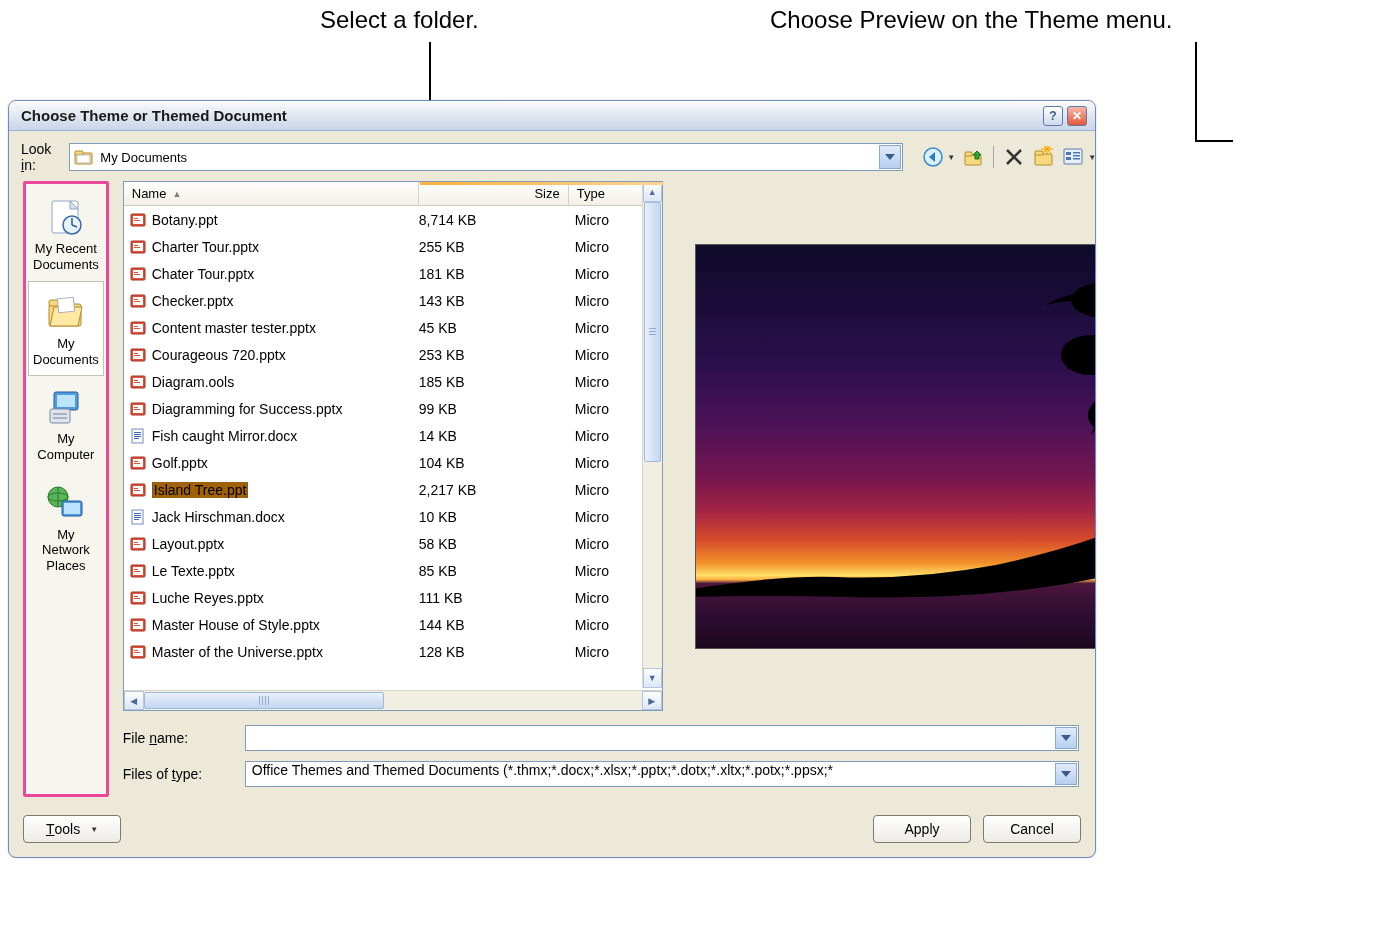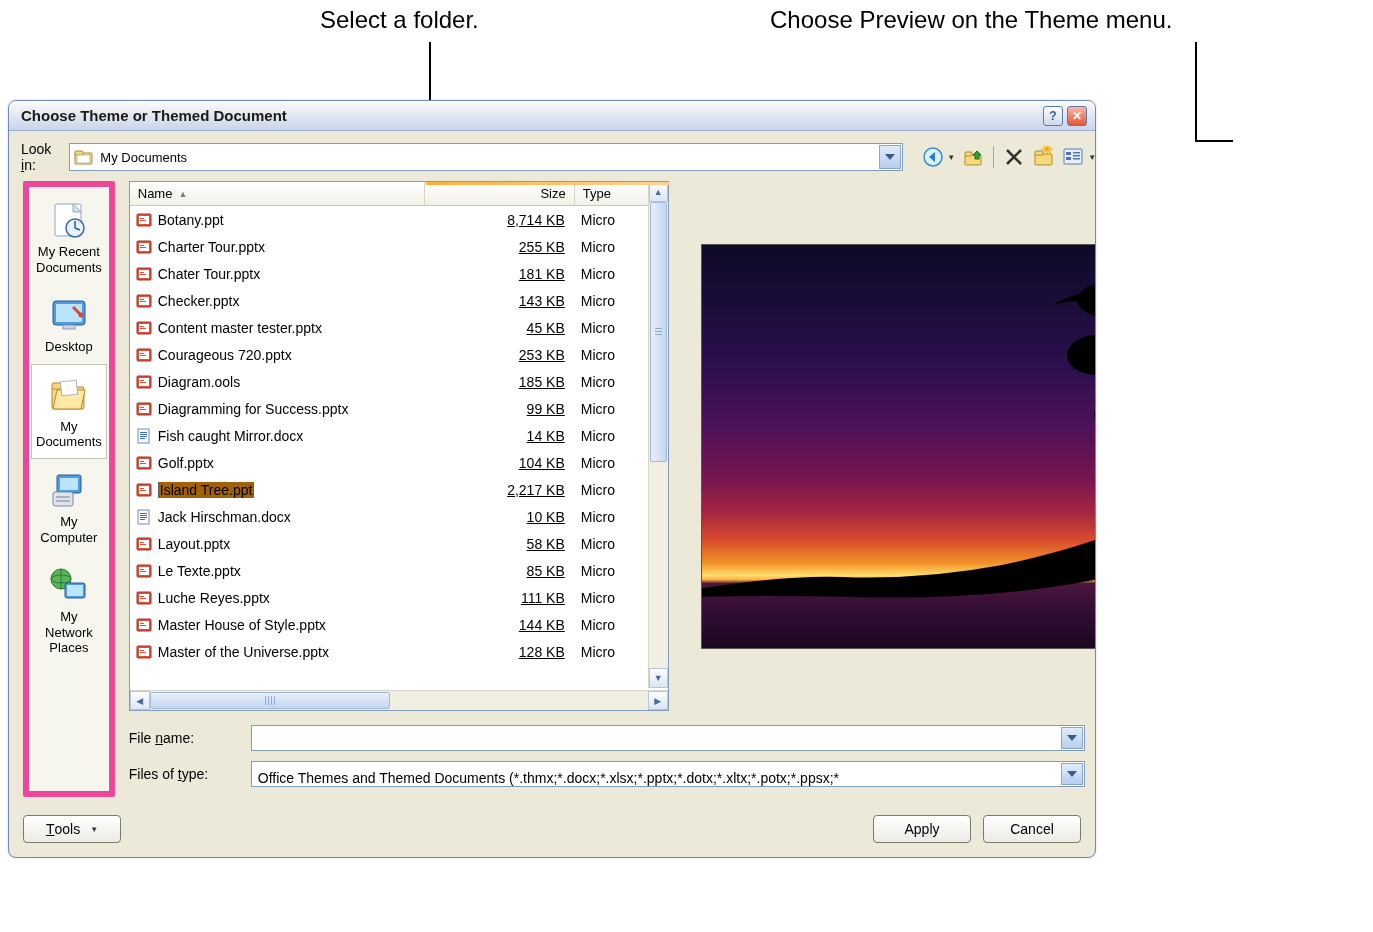--- a/index.html
+++ b/index.html
@@ -90,21 +90,21 @@
 
   .dialog-body {
     display: flex;
     padding: 0 14px 8px 14px;
     gap: 14px;
   }
 
   
   .places {
     width: 150px;
-    border: 6px solid #ec4899;
+    border: 3px solid #ec4899;
     background: #f7f6ee;
     display: flex;
     flex-direction: column;
     border-radius: 2px;
     padding: 2px;
   }
   .place {
     display: flex; flex-direction: column; align-items: center;
     padding: 10px 4px 8px 4px;
     cursor: pointer;
@@ -162,21 +162,21 @@
   }
   .row {
     display: flex;
     align-items: center;
     height: 27px;
     font-size: 14px;
     padding-left: 4px;
   }
   .row .ficon { width: 20px; display:flex; align-items:center; justify-content:center; }
   .row .fname { width: 271px; padding-left: 4px; white-space: nowrap; overflow: hidden; }
-  .row .fsize { width: 150px; text-align: right; padding-right: 10px; text-decoration: underline;}
+  .row .fsize { width: 150px; text-align: left; padding-right: 10px;}
   .row .ftype { flex: 1; padding-left: 6px; white-space: nowrap; overflow: hidden; }
   .row.selected .fname span { border: 1px dotted #555; background: #a16207; padding: 0 1px; }
 
   .vscroll {
     position: absolute;
     right: 0; top: 0; bottom: 22px;
     width: 20px;
     background: #f1efe2;
     border-left: 1px solid #d8d5c6;
   }
@@ -249,21 +249,21 @@
   .field-row { display: flex; align-items: center; margin-bottom: 10px; }
   .field-label { width: 122px; font-size: 14px; }
   .field-label u { text-decoration: underline; }
   .combo {
     flex: 0 0 834px;
     height: 26px;
     background: #fff;
     border: 1px solid #7f9db9;
     position: relative;
     display: flex;
-    align-items: flex-end;
+    align-items: flex-start;
     padding: 0 6px;
     font-size: 14px;
   }
   .combo .dropbtn {
     position: absolute; right: 1px; top: 1px; bottom: 1px; width: 22px;
     background: linear-gradient(to bottom, #e1ecfb, #b7cef0);
     border: 1px solid #8aa7d4;
     display: flex; align-items: center; justify-content: center;
   }
 
@@ -380,30 +380,20 @@
     <div class="places">
       <div class="place">
         <svg width="44" height="40">
             <rect x="8" y="4" width="26" height="32" rx="2" fill="#fff" stroke="#8fa7c9"></rect>
             <polygon points="26,4 34,12 26,12" fill="#d6e2f3" stroke="#8fa7c9"></polygon>
             <circle cx="28" cy="28" r="9" fill="#e9f2ff" stroke="#3a6aa8" stroke-width="1.5"></circle>
             <line x1="28" y1="28" x2="28" y2="21" stroke="#2a5a98" stroke-width="1.5"></line>
             <line x1="28" y1="28" x2="33" y2="30" stroke="#2a5a98" stroke-width="1.5"></line>
           </svg>
         <span>My Recent Documents</span>
-      </div>
-      <div class="place">
-        <svg width="44" height="40">
-            <rect x="6" y="6" width="32" height="24" rx="3" fill="#4d9de0" stroke="#2a5a98"></rect>
-            <rect x="9" y="9" width="26" height="18" fill="#bde4ff"></rect>
-            <rect x="16" y="30" width="12" height="4" fill="#c9d5ea" stroke="#8899b4"></rect>
-            <line x1="26" y1="12" x2="34" y2="20" stroke="#d34a3a" stroke-width="3"></line>
-            <circle cx="34" cy="20" r="2.5" fill="#d34a3a"></circle>
-          </svg>
-        <span>Desktop</span>
       </div>
       <div class="place active">
         <svg width="44" height="40">
             <rect x="5" y="12" width="32" height="22" rx="2" fill="#f6d97a" stroke="#b58a2c"></rect>
             <rect x="5" y="8" width="14" height="6" rx="2" fill="#f6d97a" stroke="#b58a2c"></rect>
             <polygon points="10,15 38,15 34,34 6,34" fill="#ffe9a5" stroke="#b58a2c"></polygon>
             <rect x="14" y="6" width="16" height="14" fill="#fff" stroke="#aab" transform="rotate(-6 22 13)"></rect>
           </svg>
         <span>My Documents</span>
       </div>

